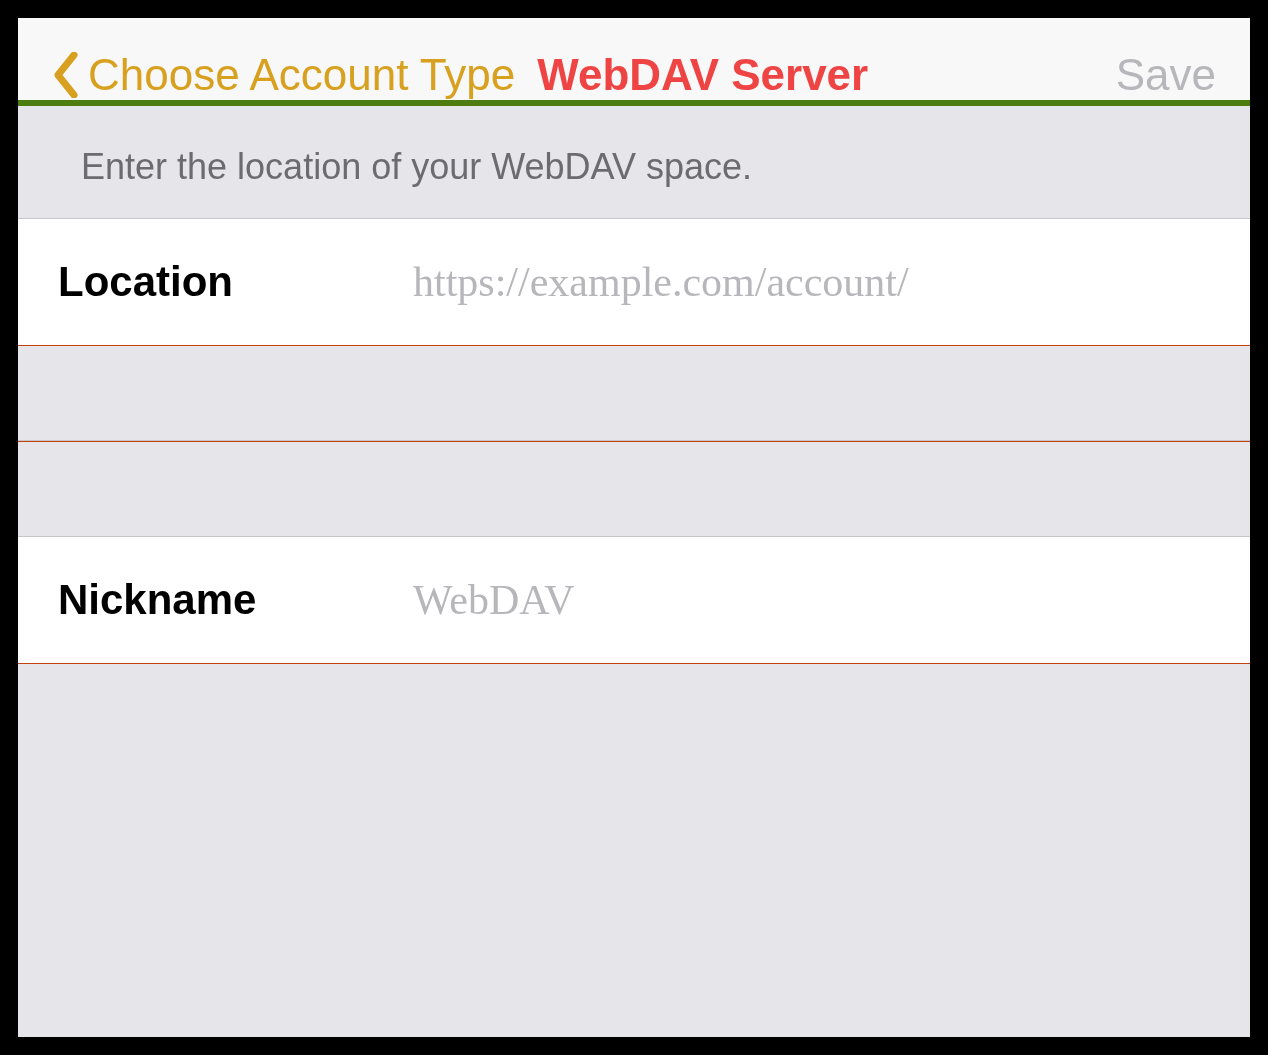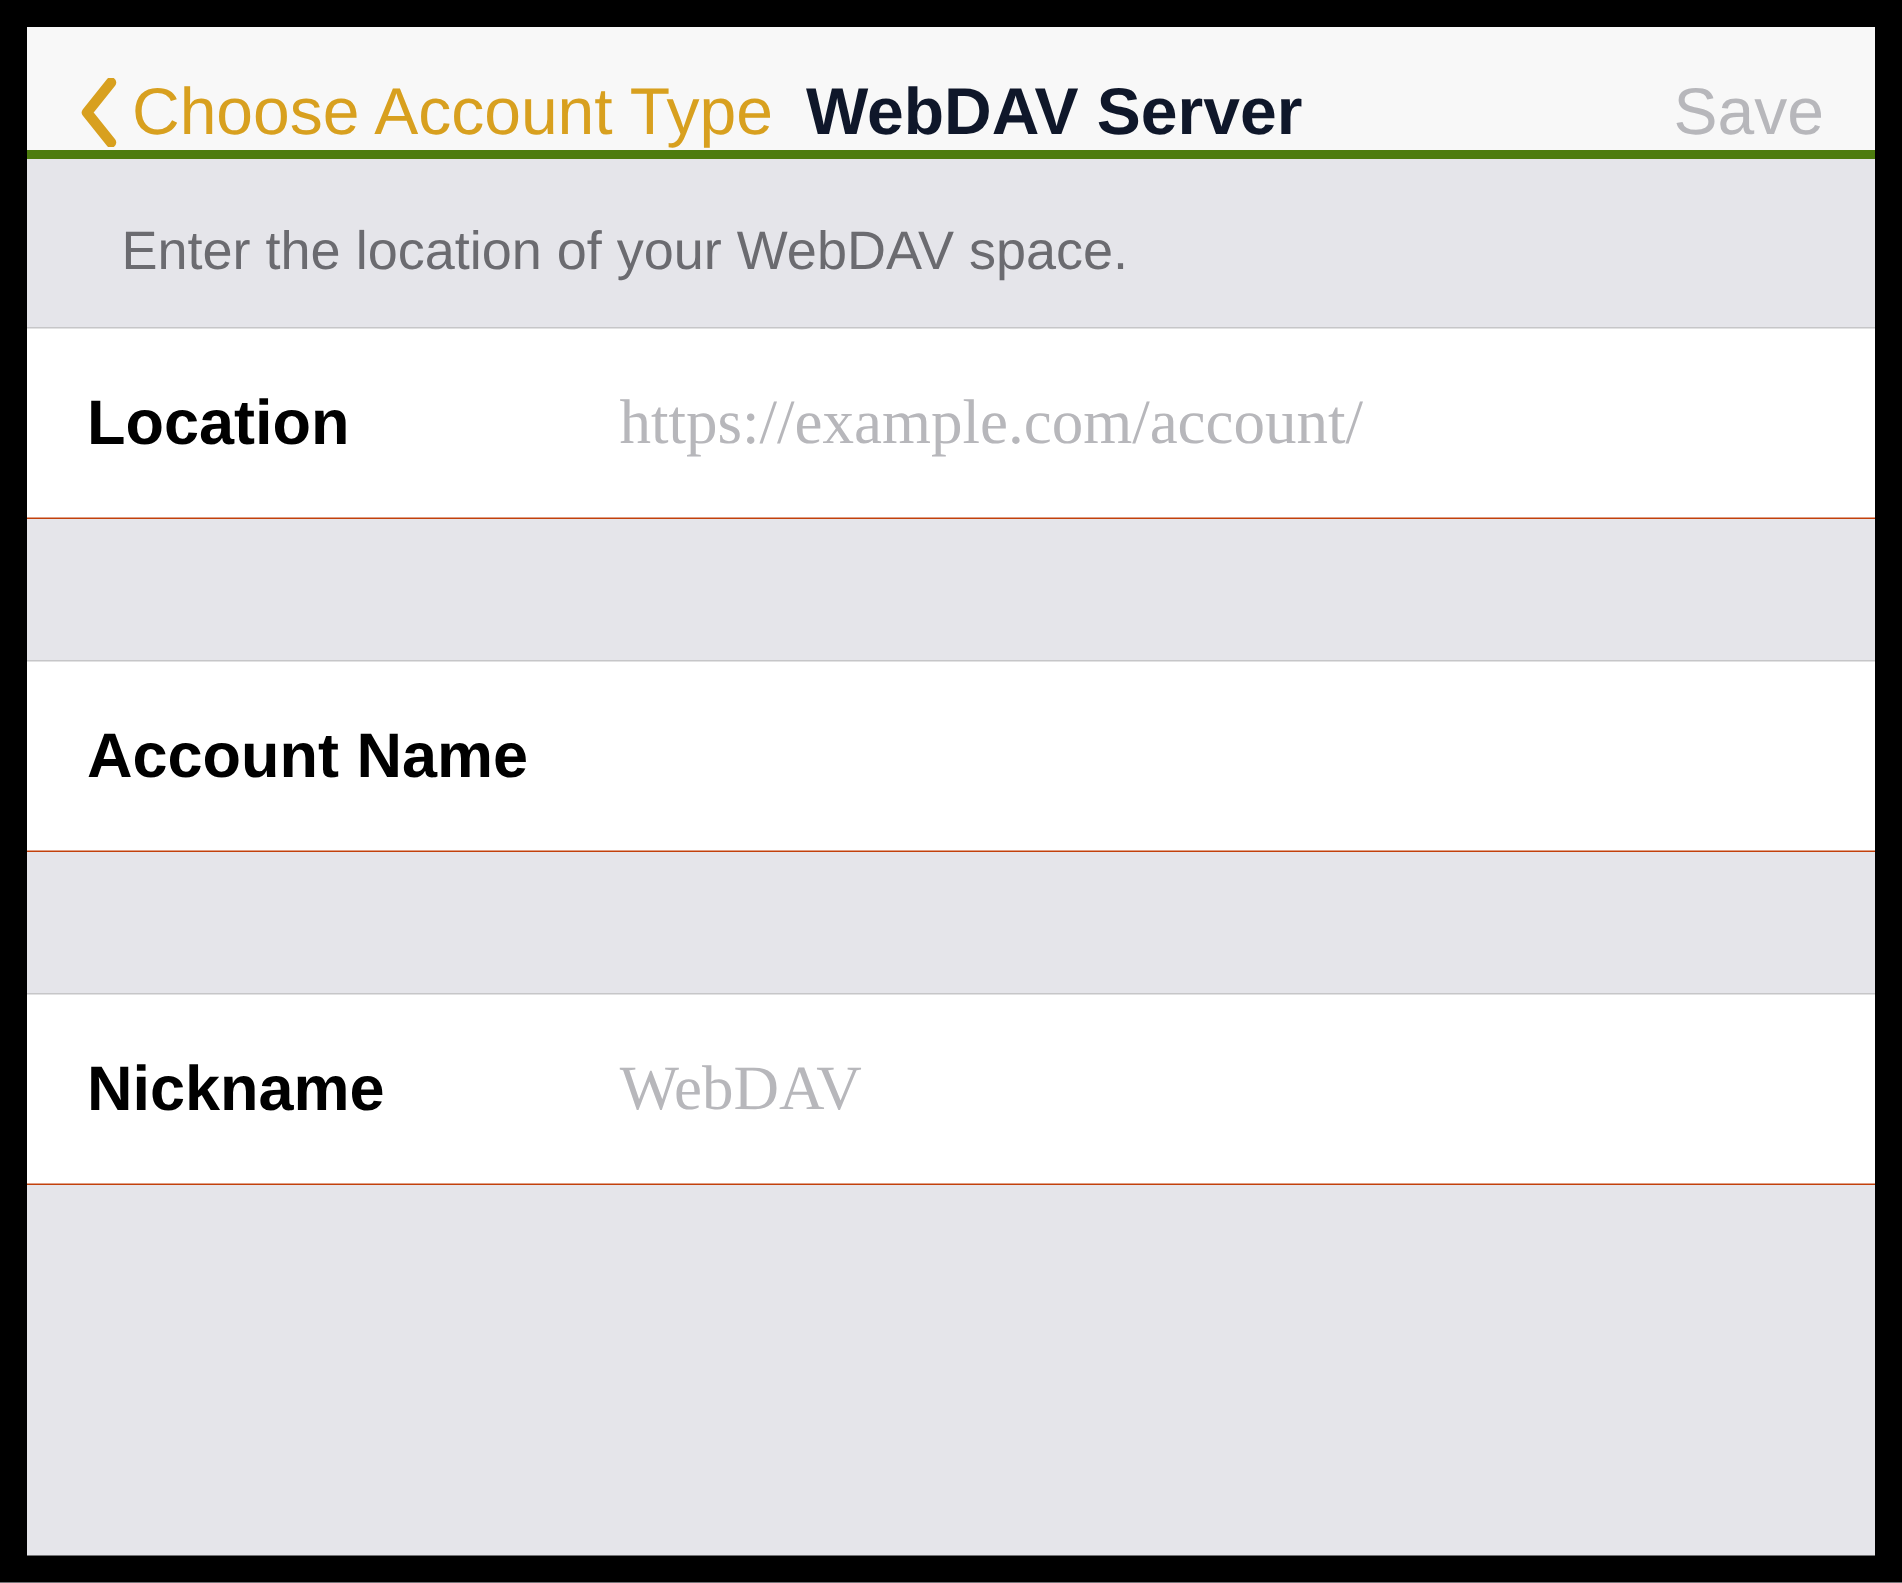--- a/index.html
+++ b/index.html
@@ -38,21 +38,21 @@
       font-weight: 400;
       cursor: pointer;
       user-select: none;
     }
     .back-chevron {
       width: 26px;
       height: 46px;
       display: block;
     }
     .nav-title {
-      color: #0f172a;
+      color: #ef4444;
       font-size: 44px;
       font-weight: 600;
       margin-left: 22px;
     }
     .save-button {
       position: absolute;
       right: 34px;
       color: #b7b7bb;
       font-size: 44px;
       font-weight: 400;
@@ -140,24 +140,20 @@
   <div class="cell-group">
     <div class="cell">
       <div class="cell-label">Location</div>
       <input class="cell-input" type="text" autofocus="" placeholder="https://example.com/account/" style="">
     </div>
   </div>
 
   <div class="spacer"></div>
 
   <div class="cell-group">
-    <div class="cell">
-      <div class="cell-label">Account Name</div>
-      <input class="cell-input" type="text" placeholder="" style="">
-    </div>
   </div>
 
   <div class="spacer-small"></div>
 
   <div class="cell-group">
     <div class="cell">
       <div class="cell-label">Nickname</div>
       <input class="cell-input" type="text" placeholder="WebDAV" style="">
     </div>
   </div>

